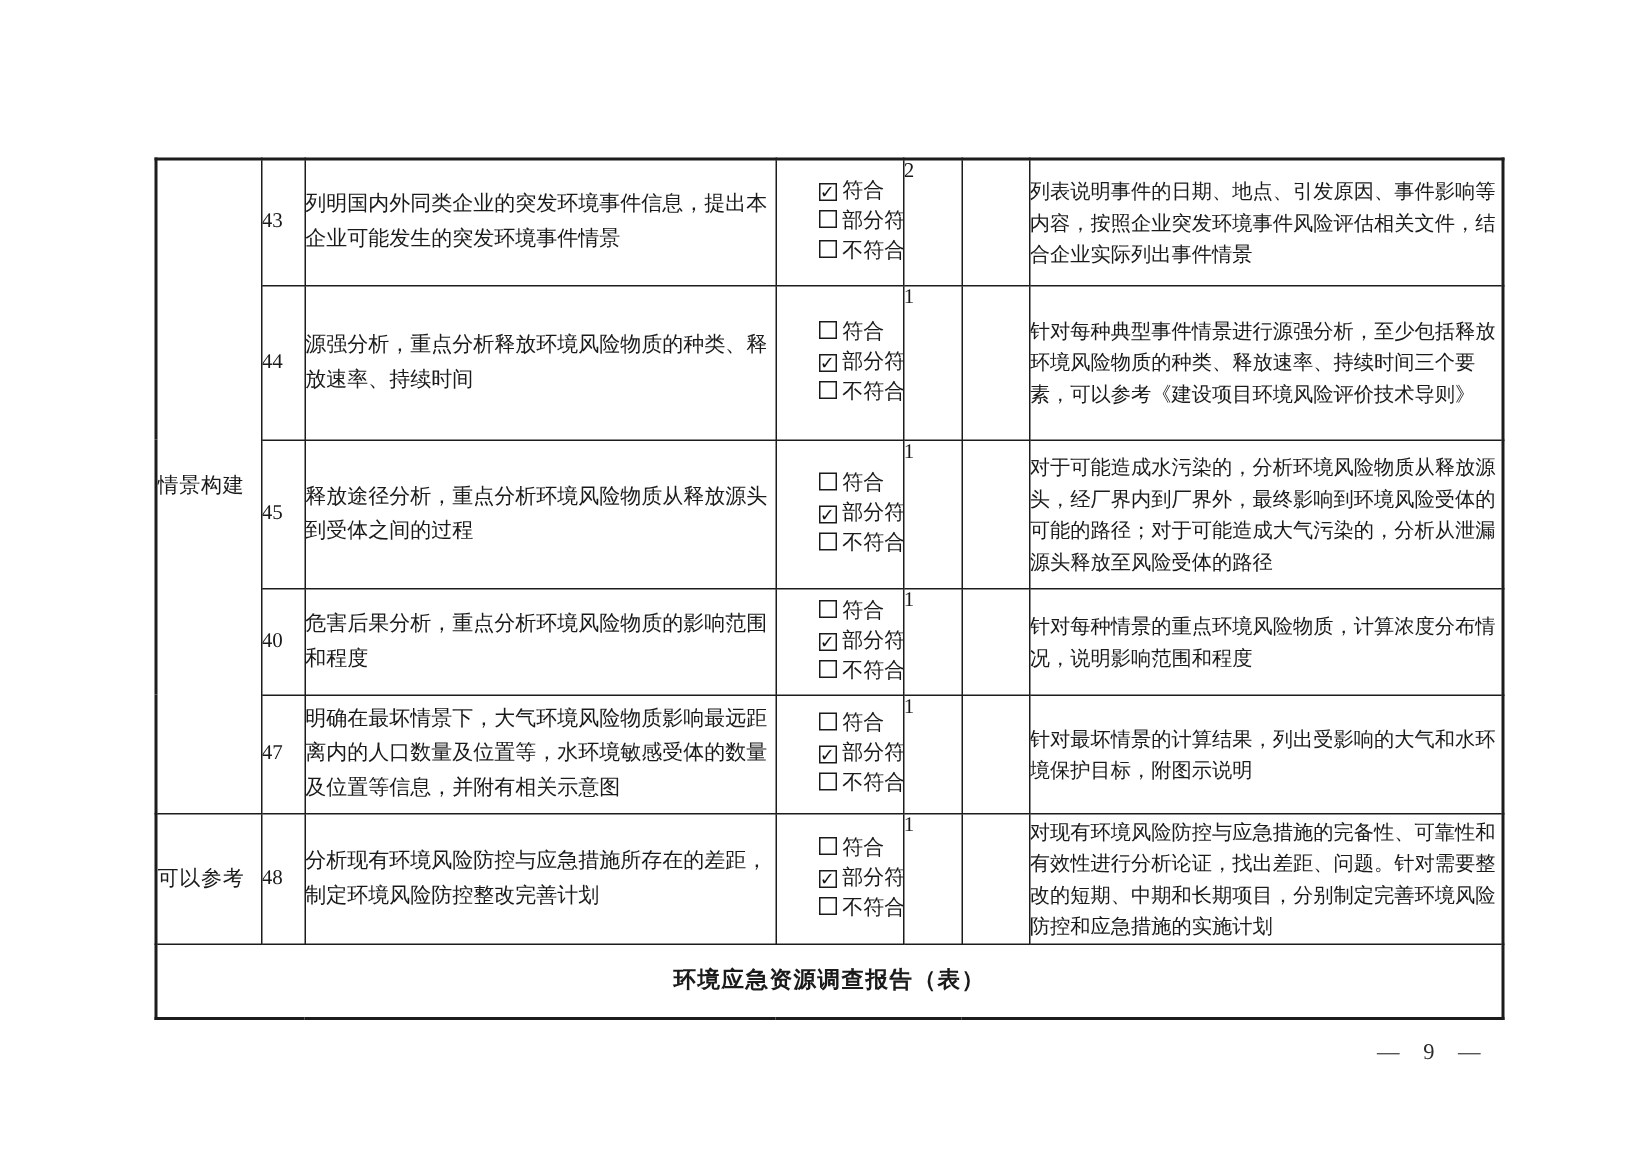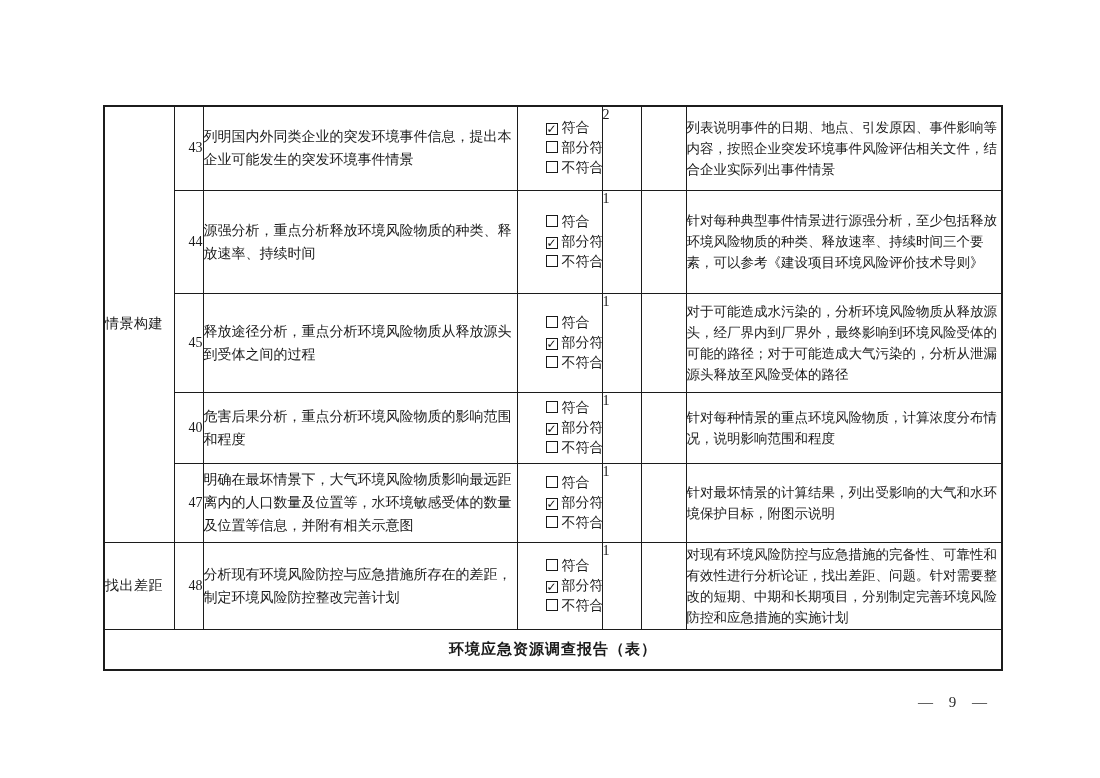--- a/index.html
+++ b/index.html
@@ -34,21 +34,21 @@
     padding: 0;
     overflow: hidden;
   }
   td.cat {
     text-align: left;
     vertical-align: middle;
     font-size: 14px;
     letter-spacing: 0.5px;
   }
   td.no {
-    text-align: right;
+    text-align: left;
     vertical-align: middle;
     font-size: 14px;
   }
   td.desc {
     vertical-align: middle;
     font-size: 14px;
     line-height: 23px;
     padding: 3px 3px 3px 7px;
     text-align: left;
     margin-left: 32px;
@@ -189,34 +189,34 @@
           <div class="cbline"><span class="cb"></span><span>符合</span></div>
           <div class="cbline"><span class="cb checked">✓</span><span>部分符合</span></div>
           <div class="cbline"><span class="cb"></span><span>不符合</span></div>
         </td>
         <td class="score">1</td>
         <td class="blank"></td>
         <td class="remark">针对最坏情景的计算结果，列出受影响的大气和水环境保护目标，附图示说明</td>
       </tr>
 
       <tr style="height:87px">
-        <td class="cat">找出差距</td>
+        <td class="cat">可以参考</td>
         <td class="no">48</td>
         <td class="desc">分析现有环境风险防控与应急措施所存在的差距，制定环境风险防控整改完善计划</td>
         <td class="cbcell">
           <div class="cbline"><span class="cb"></span><span>符合</span></div>
           <div class="cbline"><span class="cb checked">✓</span><span>部分符合</span></div>
           <div class="cbline"><span class="cb"></span><span>不符合</span></div>
         </td>
         <td class="score">1</td>
         <td class="blank"></td>
         <td class="remark">对现有环境风险防控与应急措施的完备性、可靠性和有效性进行分析论证，找出差距、问题。针对需要整改的短期、中期和长期项目，分别制定完善环境风险防控和应急措施的实施计划</td>
       </tr>
 
-      <tr style="height:41px">
+      <tr style="height:50px">
         <td class="banner" colspan="7">环境应急资源调查报告（表）</td>
       </tr>
 
     </tbody>
   </table>
 
   <div class="page-number">— 9 —</div>
 
 </div>
 

